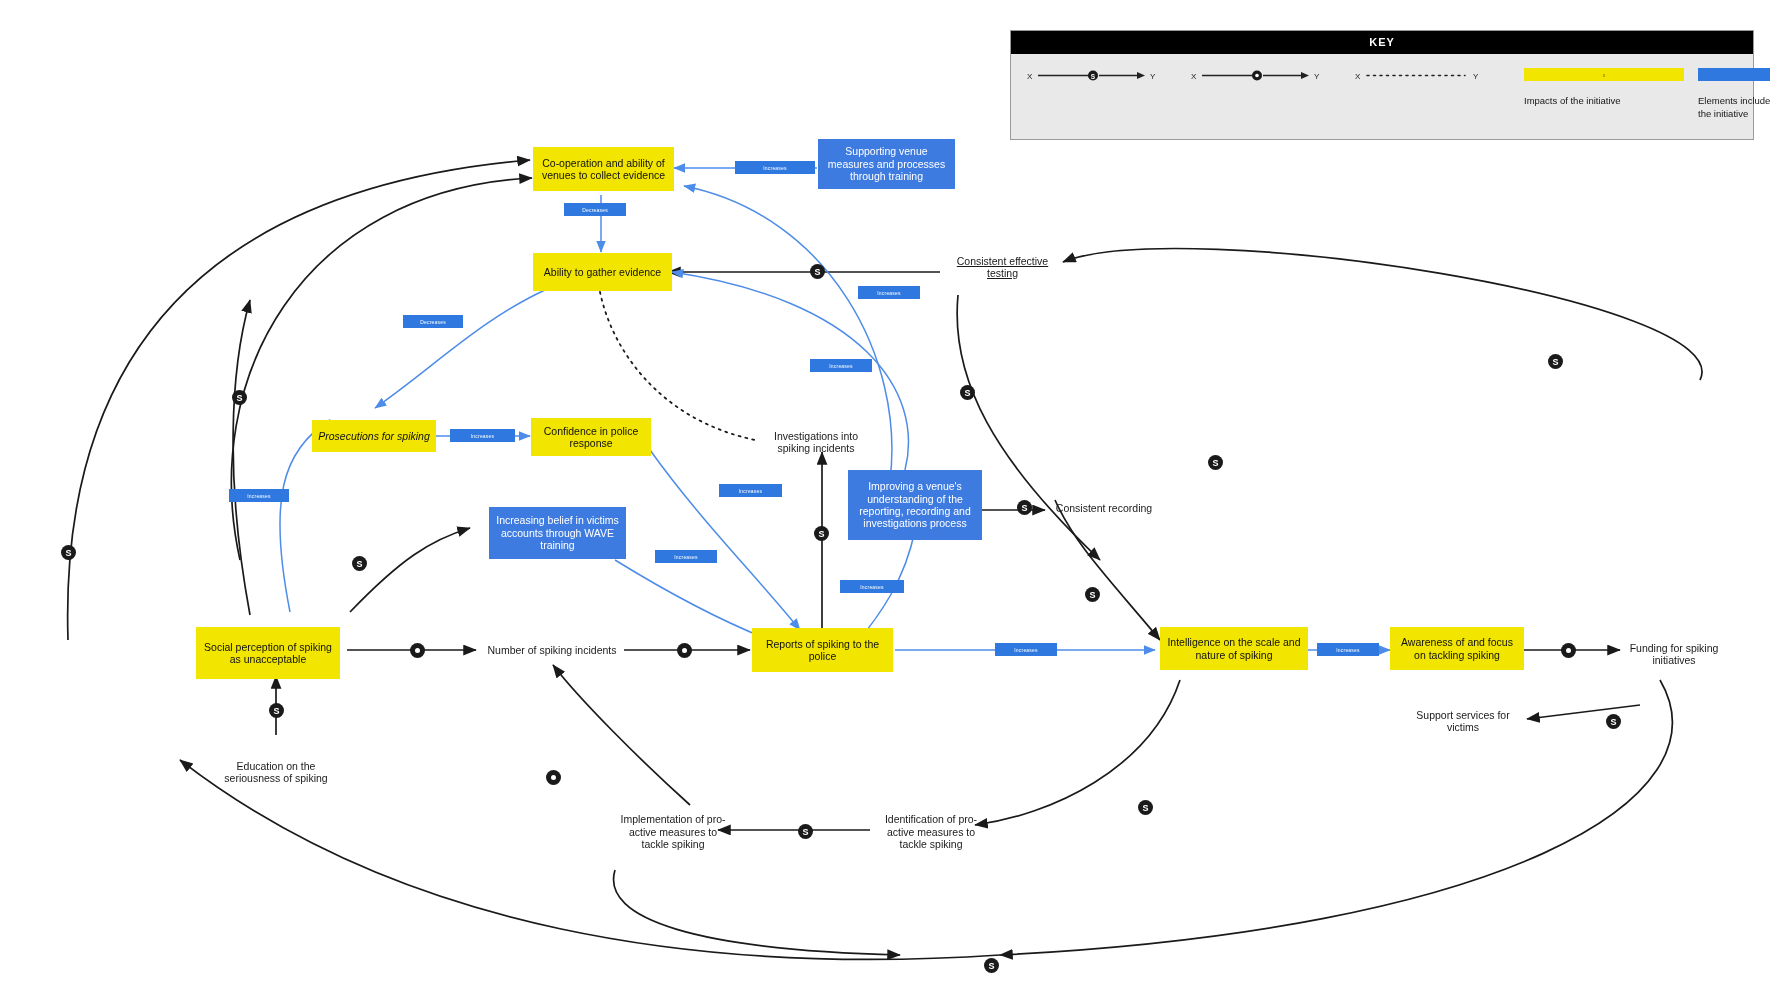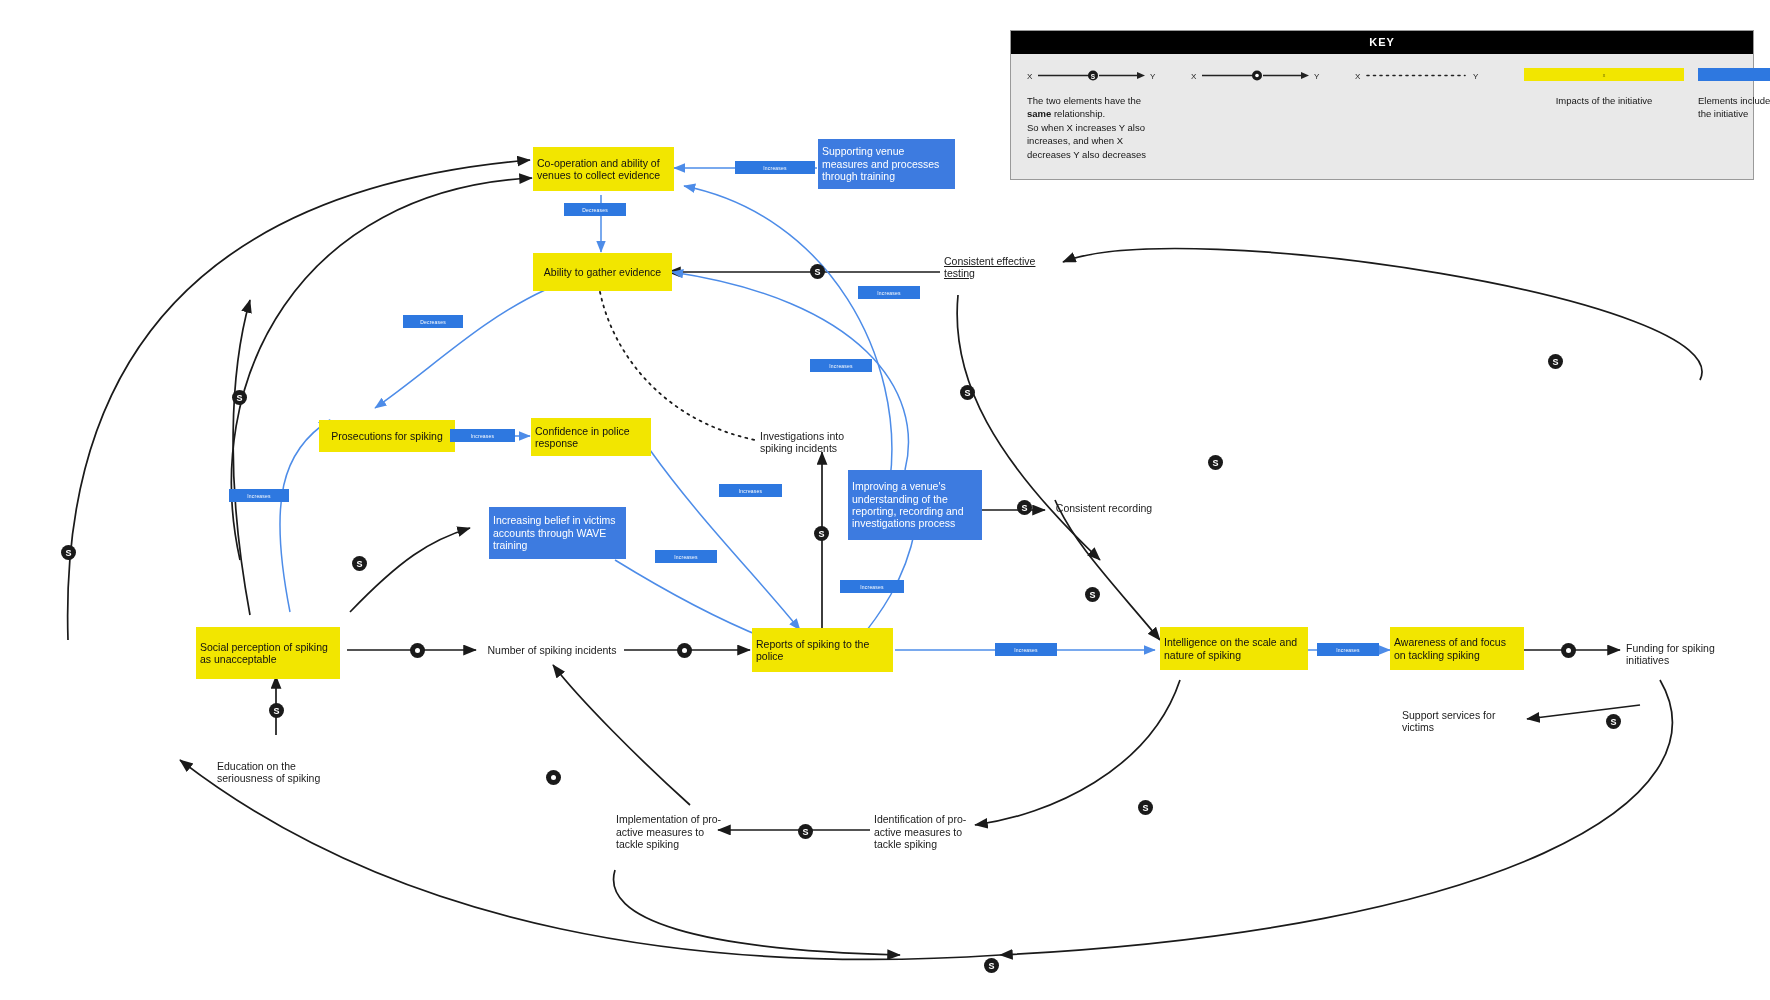--- a/index.html
+++ b/index.html
@@ -22,21 +22,21 @@
     width: 1770px;
     height: 1000px;
     pointer-events: none;
   }
   .node {
     position: absolute;
     box-sizing: border-box;
     display: flex;
     align-items: center;
     justify-content: center;
-    text-align: left;
+    text-align: center;
     line-height: 1.18;
     padding: 3px 4px;
   }
   .node.impact {
     background: #f2e600;
     color: #111111;
     font-size: 10.5px;
   }
   .node.initiative {
     background: #3d7be0;
@@ -233,21 +233,21 @@
   </div>
 
   <div class="node impact" style="left:533px; top:253px; width:139px; height:38px;">
     <span>Ability to gather evidence</span>
   </div>
 
   <div class="node plain" style="left:940px; top:250px; width:125px; height:34px;text-decoration:underline;">
     <span>Consistent effective testing</span>
   </div>
 
-  <div class="node impact" style="left:319px; top:420px; width:136px; height:32px;">
+  <div class="node impact" style="left:312px; top:420px; width:124px; height:32px;font-style:italic;">
     <span>Prosecutions for spiking</span>
   </div>
 
   <div class="node impact" style="left:531px; top:418px; width:120px; height:38px;">
     <span>Confidence in police response</span>
   </div>
 
   <div class="node plain" style="left:756px; top:425px; width:120px; height:34px;">
     <span>Investigations into spiking incidents</span>
   </div>
@@ -412,27 +412,20 @@
           <svg width="150" height="16" viewBox="0 0 150 16">
             <text x="0" y="11" font-family="Liberation Sans, sans-serif" font-size="8" fill="#222">X</text>
             <line x1="11" y1="7.5" x2="62" y2="7.5" stroke="#222" stroke-width="1.3"></line>
             <circle cx="66" cy="7.5" r="5" fill="#1a1a1a"></circle>
             <text x="66" y="10.5" text-anchor="middle" font-family="Liberation Sans, sans-serif" font-size="6.5" font-weight="bold" fill="#fff">S</text>
             <line x1="72" y1="7.5" x2="110" y2="7.5" stroke="#222" stroke-width="1.3"></line>
             <path d="M110,4 L118,7.5 L110,11 z" fill="#222"></path>
             <text x="123" y="11" font-family="Liberation Sans, sans-serif" font-size="8" fill="#222">Y</text>
           </svg>
         </div>
-        <div class="key-gloss">
-          <span>The two elements have the</span><br>
-          <b>same</b><span> relationship.</span><br>
-          <span>So when X increases Y also</span><br>
-          <span>increases, and when X</span><br>
-          <span>decreases Y also decreases</span>
-        </div>
       </div>
 
       <div class="key-col">
         <div class="key-sym">
           <svg width="150" height="16" viewBox="0 0 150 16">
             <text x="0" y="11" font-family="Liberation Sans, sans-serif" font-size="8" fill="#222">X</text>
             <line x1="11" y1="7.5" x2="62" y2="7.5" stroke="#222" stroke-width="1.3"></line>
             <circle cx="66" cy="7.5" r="5" fill="#1a1a1a"></circle>
             <circle cx="66" cy="7.5" r="1.8" fill="#fff"></circle>
             <line x1="72" y1="7.5" x2="110" y2="7.5" stroke="#222" stroke-width="1.3"></line>
@@ -445,21 +438,21 @@
       <div class="key-col sw">
         <div class="key-sym">
           <svg width="155" height="16" viewBox="0 0 155 16">
             <text x="0" y="11" font-family="Liberation Sans, sans-serif" font-size="8" fill="#222">X</text>
             <line x1="12" y1="7.5" x2="110" y2="7.5" stroke="#222" stroke-width="1.6" stroke-dasharray="2,4.5" stroke-linecap="round"></line>
             <text x="118" y="11" font-family="Liberation Sans, sans-serif" font-size="8" fill="#222">Y</text>
           </svg>
         </div>
       </div>
 
-      <div class="key-col" style="width:170px;text-align:center;">
+      <div class="key-col" style="width:170px;">
         <div class="key-sym">
           <div class="key-swatch yellow">
             <span>x</span>
           </div>
         </div>
         <div class="key-gloss">Impacts of the initiative</div>
       </div>
 
       <div class="key-col" style="width:160px;">
         <div class="key-sym">

